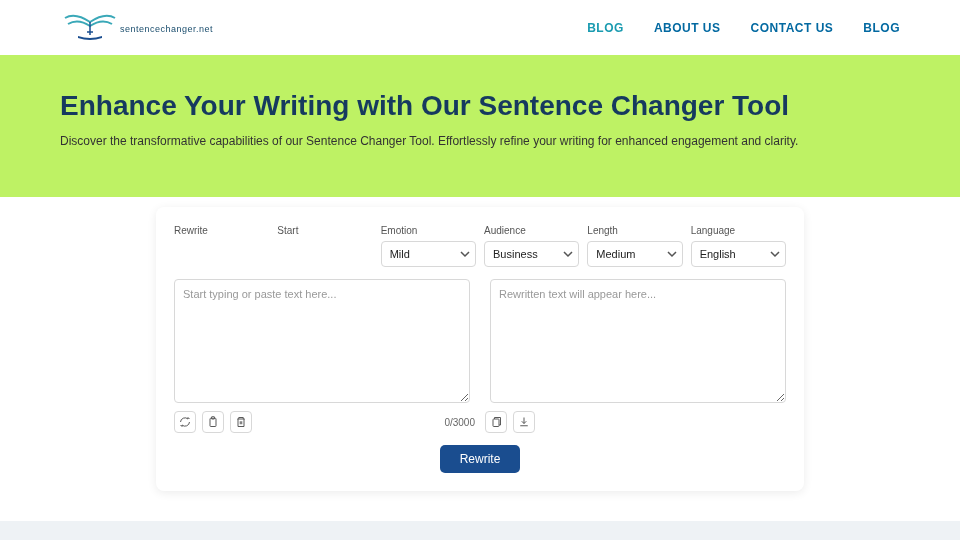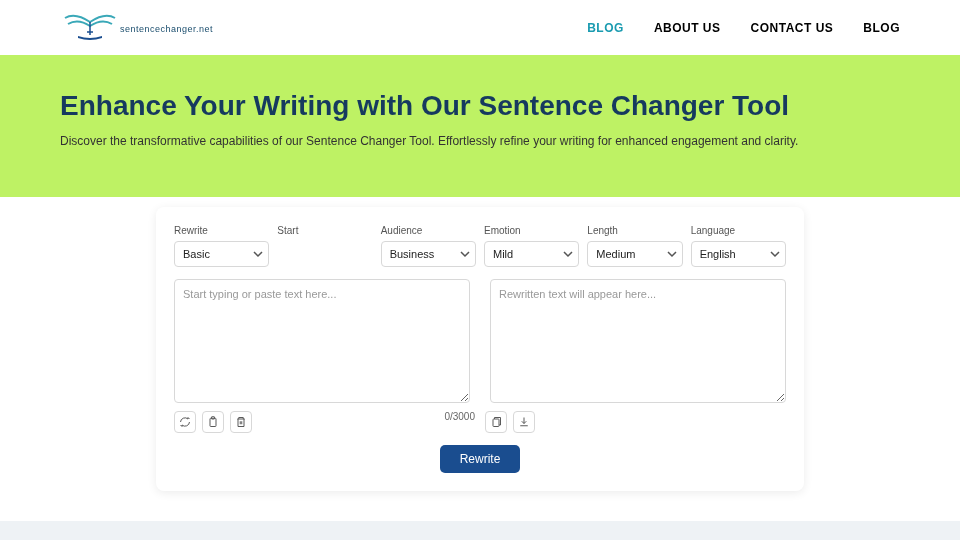--- a/index.html
+++ b/index.html
@@ -3,21 +3,21 @@
   <meta charset="utf-8">
   <style>
     * { margin: 0; padding: 0; box-sizing: border-box; }
     body { font-family: -apple-system, BlinkMacSystemFont, 'Segoe UI', Arial, sans-serif; background: #fff; color: #333; }
     
     .header { display: flex; justify-content: space-between; align-items: center; padding: 10px 60px; background: #fff; }
     .logo { display: flex; flex-direction: row; align-items: center; }
     .logo-icon { width: 60px; height: 35px; display: flex; align-items: center; justify-content: center; }
     .logo-text { font-size: 9px; color: #1a4d6d; letter-spacing: 0.5px; margin-top: 2px; }
     .nav { display: flex; gap: 30px; }
-    .nav-item { font-size: 12px; font-weight: 600; letter-spacing: 0.5px; cursor: pointer; color: #000000; }
+    .nav-item { font-size: 12px; font-weight: 600; letter-spacing: 0.5px; cursor: pointer; color: #0369a1; }
     .nav-item.active { color: #1a9bb0; }
     
     .hero { background: #bef264; padding: 35px 60px 50px; }
     .hero-title { font-size: 28px; font-weight: 700; color: #163a5f; margin-bottom: 12px; }
     .hero-subtitle { font-size: 12px; color: #333; }
     
     .tool-container { padding: 0 60px; margin-top: -1px; background: #fff; }
     .tool-card { max-width: 648px; margin: 0 auto; background: #fff; border-radius: 8px; box-shadow: 0 2px 10px rgba(0,0,0,0.08); padding: 18px; position: relative; top: 10px; }
     
     .controls-row { display: grid; grid-template-columns: repeat(6, 1fr); gap: 8px; margin-bottom: 12px; }
@@ -27,21 +27,21 @@
     .select { width: 100%; padding: 6px 22px 6px 8px; border: 1px solid #d8d8d8; border-radius: 4px; font-size: 11px; background: #fff; cursor: pointer; appearance: none; color: #222; }
     .select-arrow { position: absolute; right: 6px; top: 50%; transform: translateY(-50%); pointer-events: none; color: #555; }
     
     .textarea-row { display: grid; grid-template-columns: 1fr 1fr; gap: 20px; margin-bottom: 8px; }
     .textarea { width: 100%; min-height: 124px; padding: 8px; border: 1px solid #d8d8d8; border-radius: 4px; font-size: 11px; font-family: inherit; resize: vertical; color: #222; }
     .textarea::placeholder { color: #999; }
     
     .actions-row { display: grid; grid-template-columns: 1fr 1fr; gap: 10px; align-items: center; margin-bottom: 12px; }
     .actions-left { display: flex; align-items: center; gap: 6px; }
     .actions-left-right { margin-left: auto; font-size: 10px; color: #666; }
-    .actions-cell { display: flex; }
+    .actions-cell { display: flex; align-items: center; }
     .icon-btn { width: 22px; height: 22px; border: 1px solid #d8d8d8; border-radius: 4px; background: #fff; display: flex; align-items: center; justify-content: center; cursor: pointer; color: #555; }
     .icon-btn svg { width: 12px; height: 12px; }
     
     .rewrite-row { display: flex; justify-content: center; }
     .rewrite-btn { padding: 7px 20px; background: #1a4d8f; color: #fff; border: none; border-radius: 5px; font-size: 12px; cursor: pointer; }
     
     .footer-bg { height: 20px; background: #eef2f5; margin-top: 40px; }
   </style>
 </head>
 <body>
@@ -70,43 +70,37 @@
   <h1 class="hero-title">Enhance Your Writing with Our Sentence Changer Tool</h1>
   <p class="hero-subtitle">Discover the transformative capabilities of our Sentence Changer Tool. Effortlessly refine your writing for enhanced engagement and clarity.</p>
 </section>
 
 <div class="tool-container">
   <div class="tool-card">
 
     <div class="controls-row">
       <div class="control-group">
         <label class="control-label">Rewrite</label>
+      </div>
+      <div class="control-group">
+        <label class="control-label">Start</label>
+      </div>
+      <div class="control-group">
+        <label class="control-label">Emotion</label>
         <div class="select-wrap">
-          <select class="select"><option>Basic</option></select>
+          <select class="select"><option>Mild</option></select>
           <span class="select-arrow"><svg width="10" height="10" viewBox="0 0 10 10">
                 <path d="M1 3 L5 7 L9 3" fill="none" stroke="currentColor" stroke-width="1.5"></path>
               </svg></span>
         </div>
       </div>
       <div class="control-group">
-        <label class="control-label">Start</label>
-      </div>
-      <div class="control-group">
         <label class="control-label">Audience</label>
         <div class="select-wrap">
           <select class="select"><option>Business</option></select>
-          <span class="select-arrow"><svg width="10" height="10" viewBox="0 0 10 10">
-                <path d="M1 3 L5 7 L9 3" fill="none" stroke="currentColor" stroke-width="1.5"></path>
-              </svg></span>
-        </div>
-      </div>
-      <div class="control-group">
-        <label class="control-label">Emotion</label>
-        <div class="select-wrap">
-          <select class="select"><option>Mild</option></select>
           <span class="select-arrow"><svg width="10" height="10" viewBox="0 0 10 10">
                 <path d="M1 3 L5 7 L9 3" fill="none" stroke="currentColor" stroke-width="1.5"></path>
               </svg></span>
         </div>
       </div>
       <div class="control-group">
         <label class="control-label">Length</label>
         <div class="select-wrap">
           <select class="select"><option>Medium</option></select>
           <span class="select-arrow"><svg width="10" height="10" viewBox="0 0 10 10">

